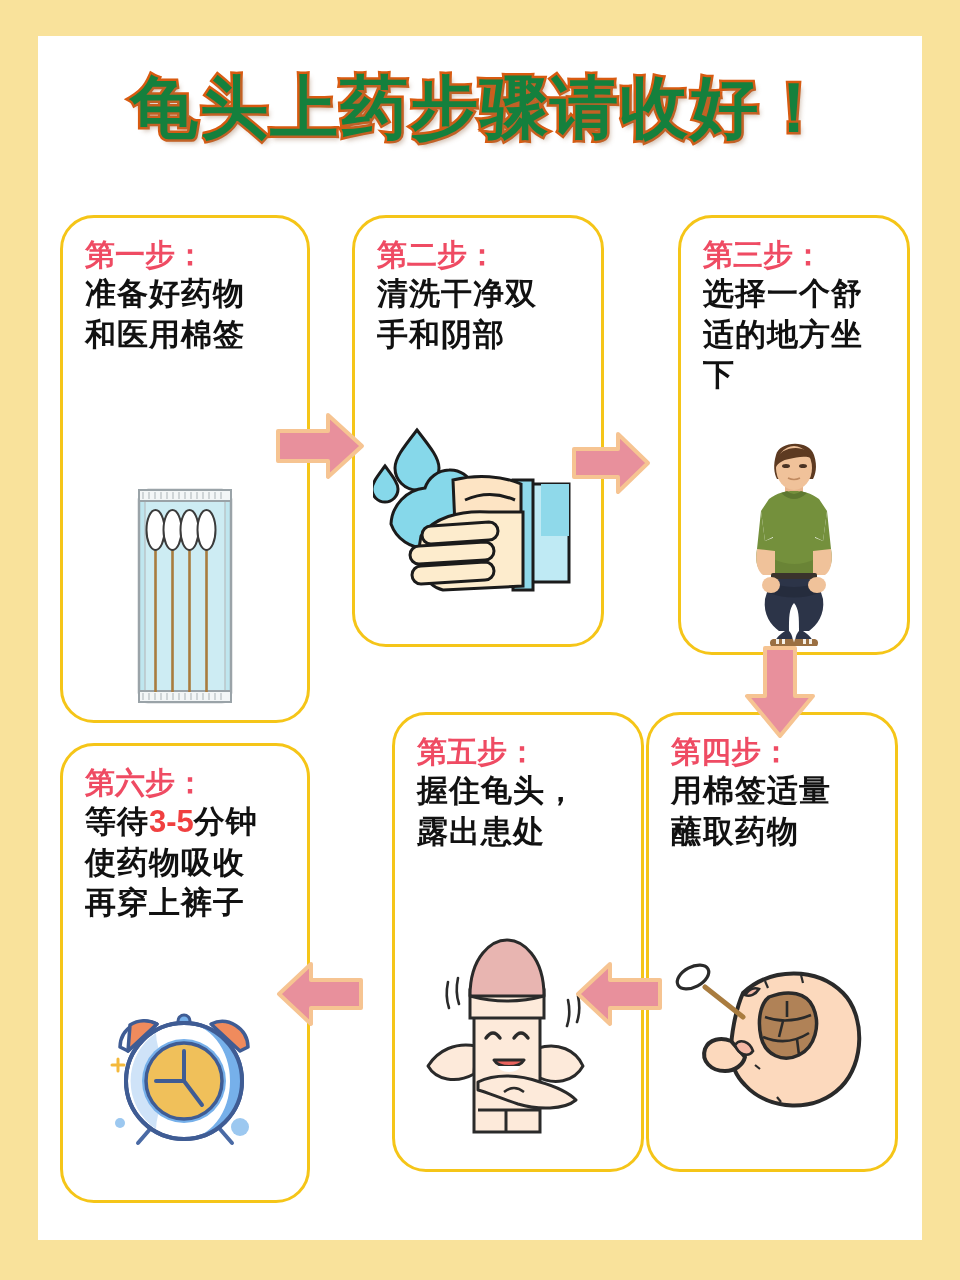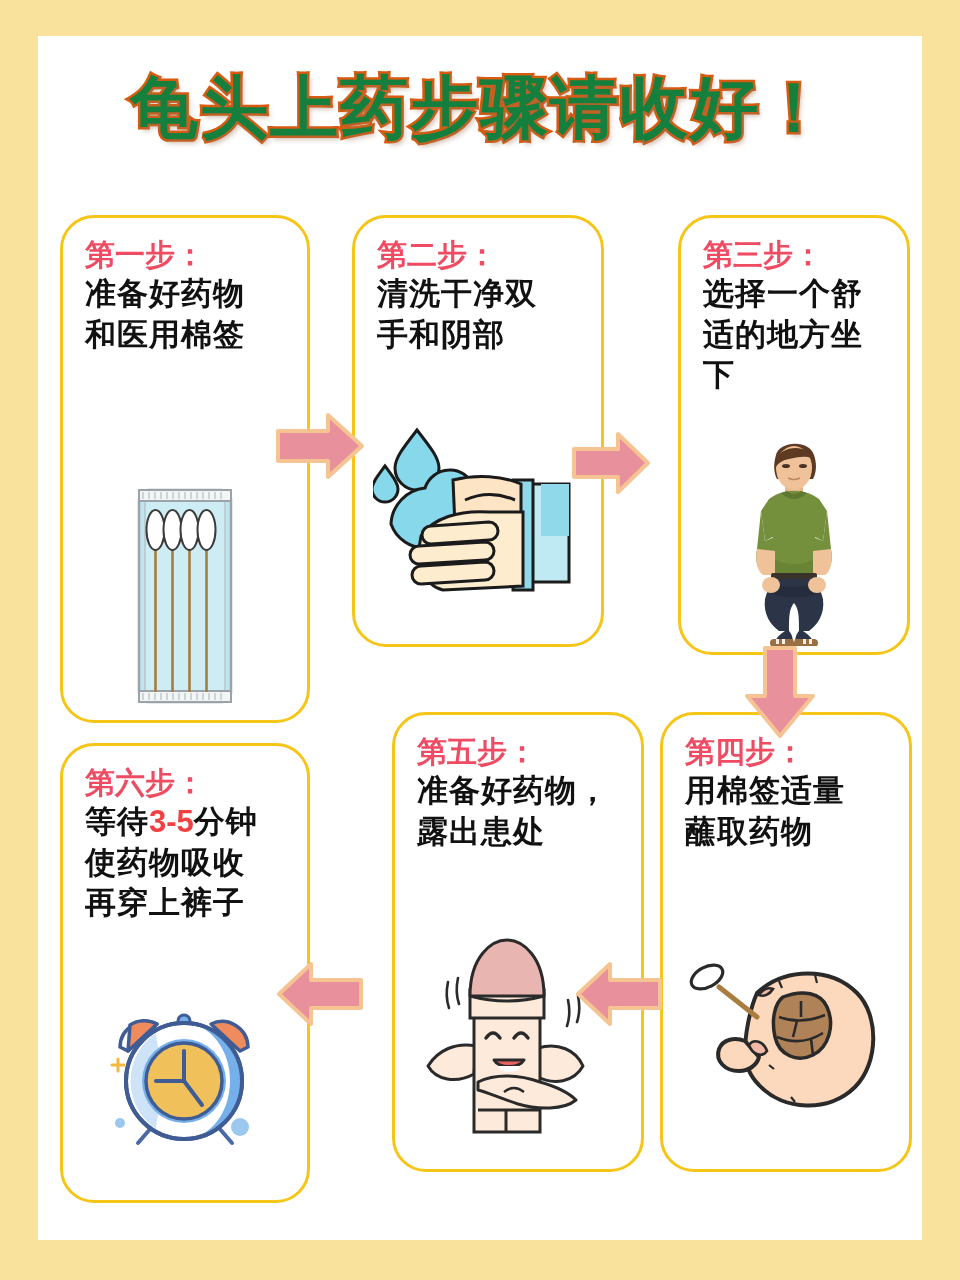--- a/index.html
+++ b/index.html
@@ -70,21 +70,21 @@
     left: 0; right: 0; bottom: 8px;
     display: flex; align-items: flex-end; justify-content: center;
   }
 
   
   #card1 { left: 60px;  top: 215px; width: 250px; height: 508px; }
   #card2 { left: 352px; top: 215px; width: 252px; height: 432px; }
   #card3 { left: 678px; top: 215px; width: 232px; height: 440px; }
   #card6 { left: 60px;  top: 743px; width: 250px; height: 460px; }
   #card5 { left: 352px; top: 712px; width: 252px; height: 460px; margin-left: 40px; }
-  #card4 { left: 646px; top: 712px; width: 252px; height: 460px; margin-left: 14px; }
+  #card4 { left: 646px; top: 712px; width: 252px; height: 460px; }
 
   
   .arrow { position: absolute; }
   .arrow svg { display: block; overflow: visible; }
 
   #arrow-1-2 { left: 276px; top: 413px; }
   #arrow-2-3 { left: 572px; top: 432px; }
   #arrow-3-4 { left: 743px; top: 646px; }
   #arrow-4-5 { left: 576px; top: 962px; }
   #arrow-5-6 { left: 277px; top: 962px; }
@@ -282,21 +282,21 @@
         </g>
         <circle cx="30" cy="138" r="5" fill="#9cc8f0"></circle>
         <circle cx="150" cy="142" r="9" fill="#9cc8f0"></circle>
       </svg>
     </div>
   </div>
 
   <div class="card" id="card5">
     <div class="card-body">
       <div class="step-label">第五步：</div>
-      <div class="step-text">准备好药物，</div>
+      <div class="step-text">握住龟头，</div>
       <div class="step-text">露出患处</div>
     </div>
     <div class="art" style="height:230px; bottom:30px;">
       <svg width="200" height="225" viewBox="0 0 200 225">
 
         <g stroke="#2a2a2a" stroke-width="2.6" stroke-linecap="round" fill="none">
           <path d="M30 68 q-3 14 1 26"></path>
             <path d="M40 64 q-3 14 1 26"></path>
           <path d="M150 86 q3 14 -1 26"></path>
             <path d="M160 82 q3 14 -1 26"></path>

